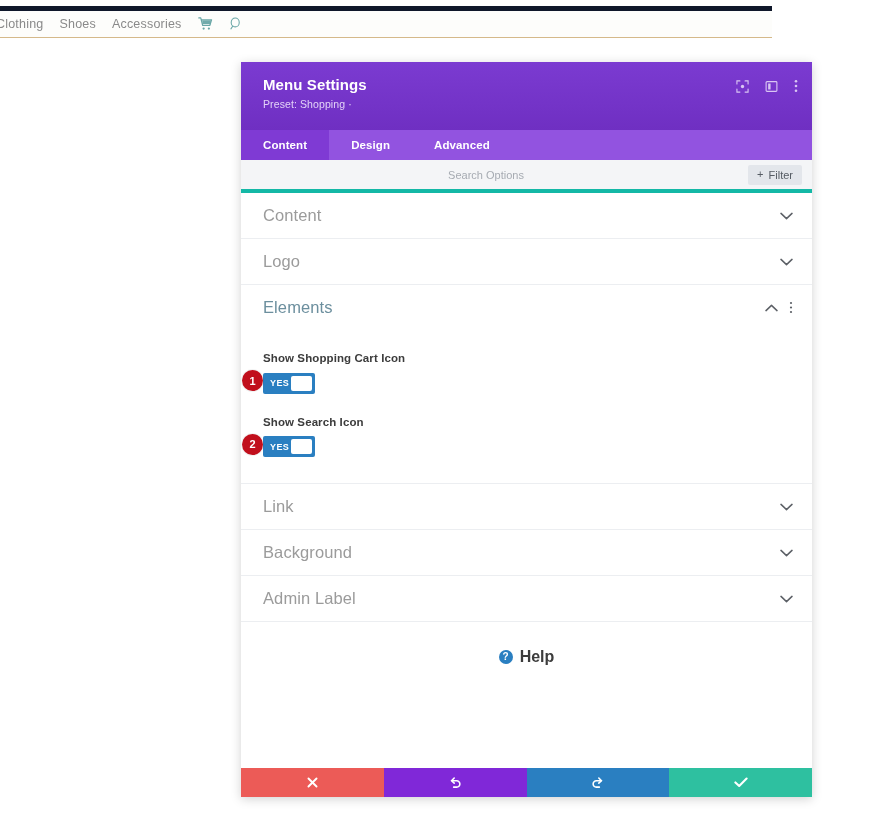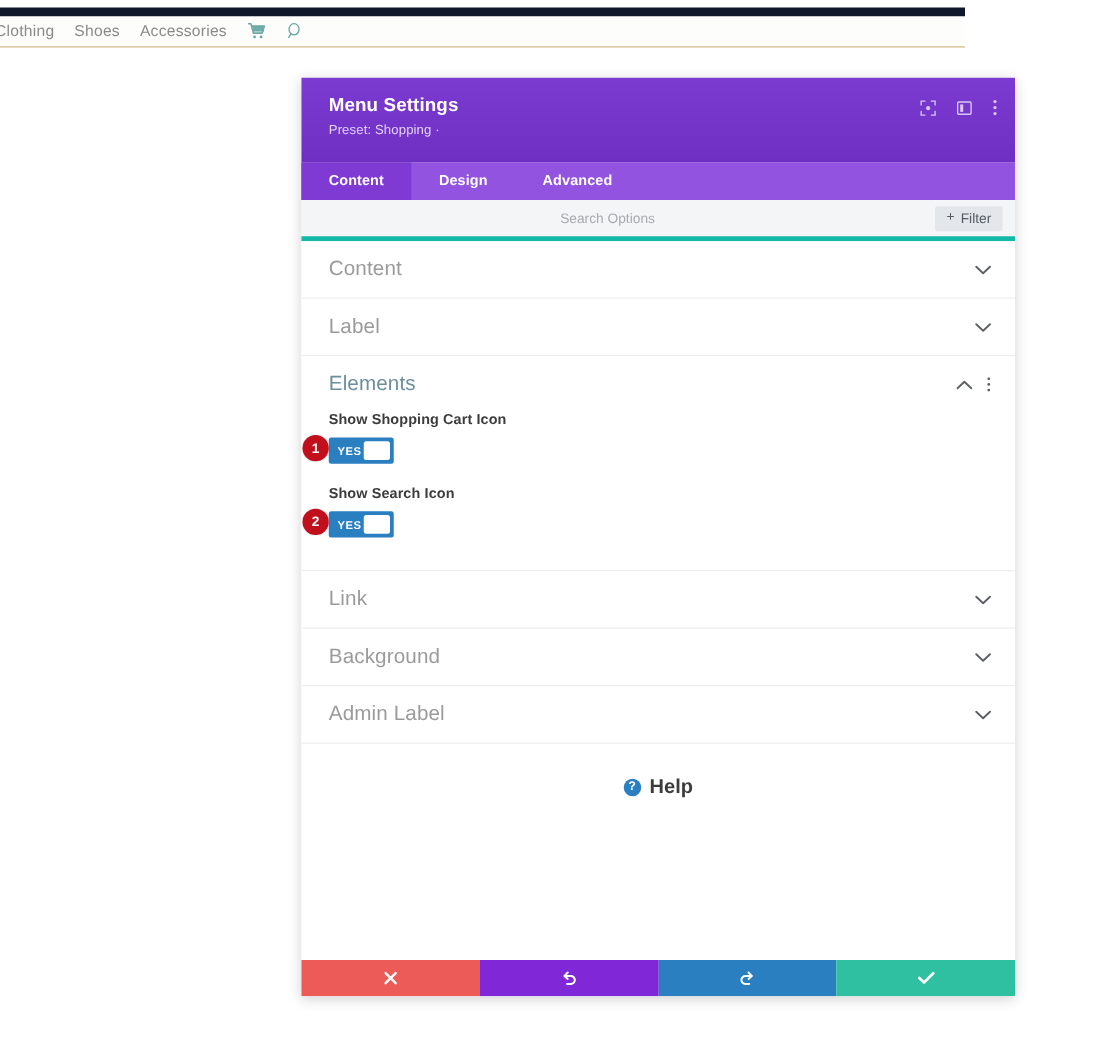--- a/index.html
+++ b/index.html
@@ -16,21 +16,21 @@
   }
 
   
   #site-nav {
     position: absolute;
     left: 0;
     top: 6px;
     width: 772px;
     height: 32px;
     background: #fdfdfb;
-    border-top: 7px solid #0f172a;
+    border-top: 5px solid #0f172a;
     border-bottom: 1px solid #d5b98a;
     box-sizing: border-box;
     display: flex;
     align-items: center;
   }
   #site-nav .nav-inner {
     display: flex;
     align-items: center;
     gap: 16px;
     margin-left: -4px;
@@ -203,20 +203,21 @@
     padding: 0 22px 22px 22px;
   }
   .field-row { position: relative; margin-bottom: 18px; }
   .field-row:last-child { margin-bottom: 4px; }
   .field-label {
     font-size: 11.5px;
     color: #3c3c3c;
     font-weight: 600;
     letter-spacing: .1px;
     margin-bottom: 8px;
+    margin-top: 22px;
   }
   .toggle {
     display: inline-flex;
     align-items: center;
     background: #2a7fc1;
     width: 52px;
     height: 21px;
     border-radius: 2px;
     position: relative;
     cursor: pointer;
@@ -383,21 +384,21 @@
             <svg width="13" height="8" viewBox="0 0 13 8" fill="none" stroke="currentColor" stroke-width="1.5">
               <path d="M1 1.4L6.5 6.6L12 1.4" stroke-linecap="round" stroke-linejoin="round"></path>
             </svg>
           </span>
         </span>
       </div>
     </div>
 
     <div class="section">
       <div class="section-head">
-        <span class="section-title">Label</span>
+        <span class="section-title">Logo</span>
         <span class="section-head-icons">
           <span class="chev">
             <svg width="13" height="8" viewBox="0 0 13 8" fill="none" stroke="currentColor" stroke-width="1.5">
               <path d="M1 1.4L6.5 6.6L12 1.4" stroke-linecap="round" stroke-linejoin="round"></path>
             </svg>
           </span>
         </span>
       </div>
     </div>
 

